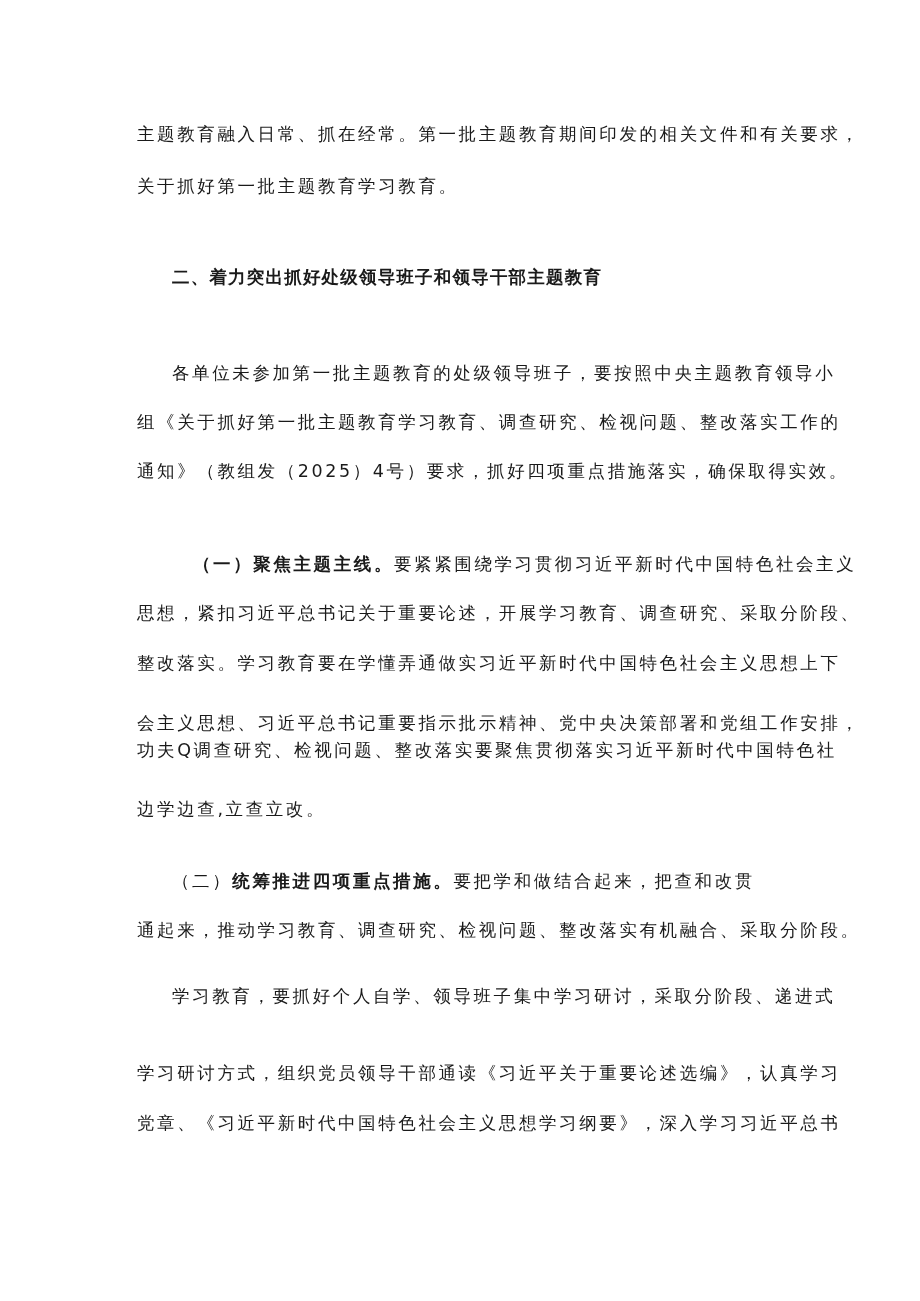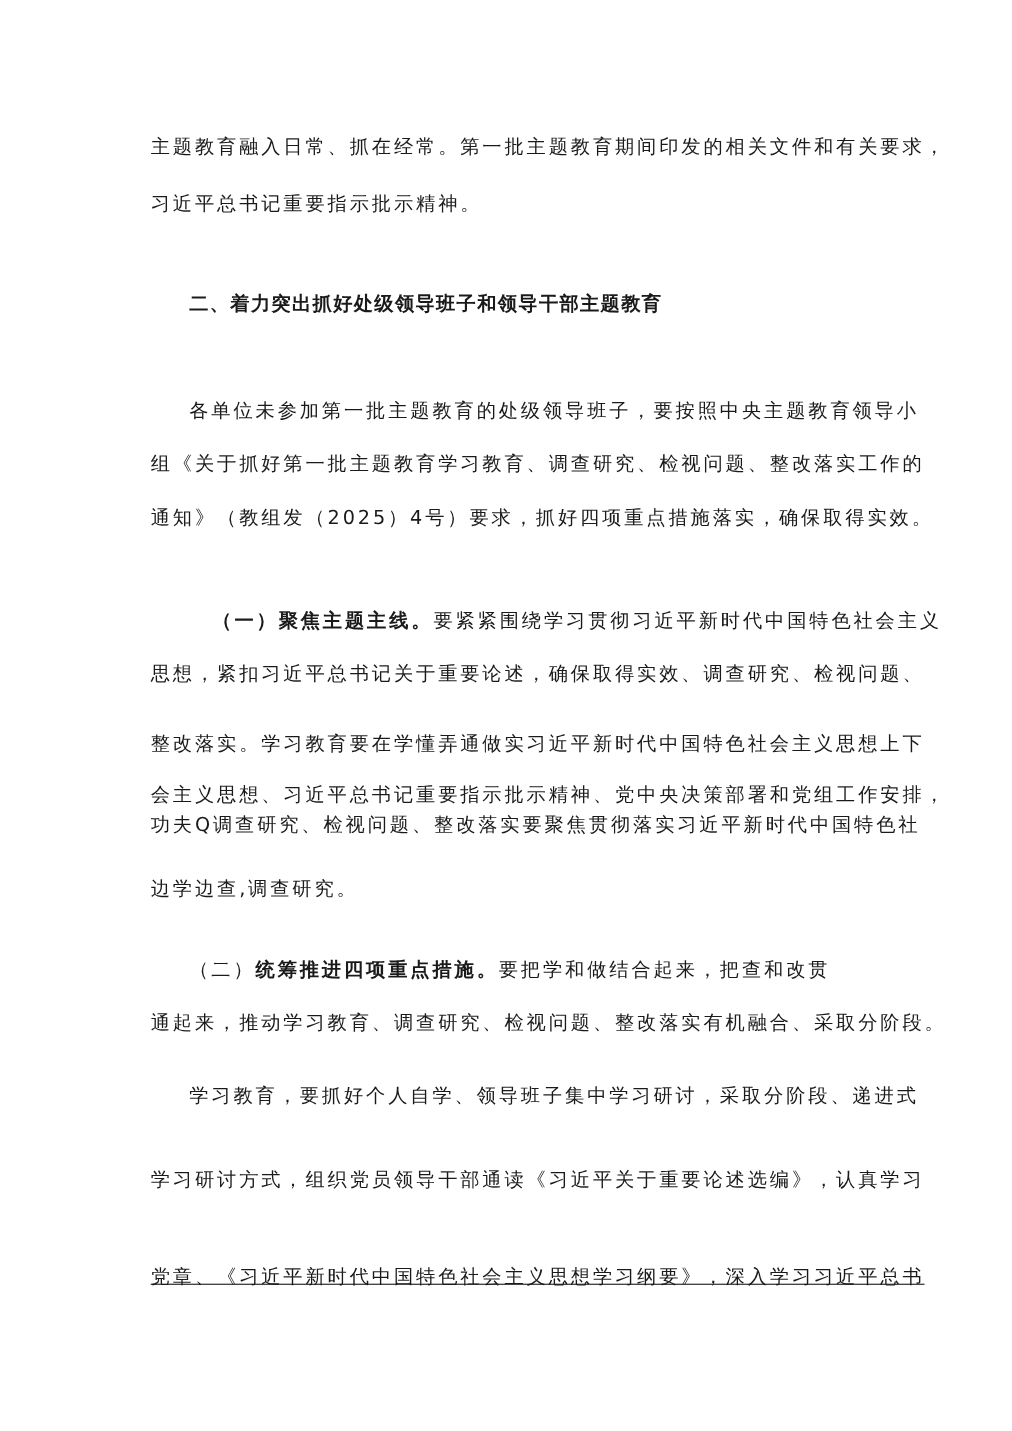--- a/index.html
+++ b/index.html
@@ -24,59 +24,59 @@
       background: #ffffff;
     }
     .line {
       position: absolute;
       left: 137px;
       font-size: 17.5px;
       line-height: 24px;
       white-space: nowrap;
       letter-spacing: 2.6px;
     }
-    .line.indent { left: 172px; font-family: Liberation Serif, serif; }
+    .line.indent { left: 172px; }
     .line.heading { left: 172px; font-weight: bold; letter-spacing: 1.2px; text-align: right; }
     .b { font-weight: bold; }
   </style>
 </head>
 <body>
 
 <div class="page">
 
   <div>
     <div class="line" style="top:122px;">主题教育融入日常、抓在经常。第一批主题教育期间印发的相关文件和有关要求，</div>
-    <div class="line" style="top:174px;">习近平总书记重要指示批示精神。</div>
+    <div class="line" style="top:174px;">关于抓好第一批主题教育学习教育。</div>
   </div>
 
   <div class="line heading" style="top:265px;">二、着力突出抓好处级领导班子和领导干部主题教育</div>
 
   <div>
     <div class="line indent" style="top:361px;">各单位未参加第一批主题教育的处级领导班子，要按照中央主题教育领导小</div>
     <div class="line" style="top:410px;">组《关于抓好第一批主题教育学习教育、调查研究、检视问题、整改落实工作的</div>
     <div class="line" style="top:459px;">通知》（教组发（2025）4号）要求，抓好四项重点措施落实，确保取得实效。</div>
   </div>
 
   <div>
     <div class="line indent" style="top:552px;margin-left:21px;">
       <span class="b">（一）聚焦主题主线。</span><span>要紧紧围绕学习贯彻习近平新时代中国特色社会主义</span>
     </div>
-    <div class="line" style="top:601px;">思想，紧扣习近平总书记关于重要论述，确保取得实效、调查研究、检视问题、</div>
-    <div class="line" style="top:665px;">整改落实。学习教育要在学懂弄通做实习近平新时代中国特色社会主义思想上下</div>
+    <div class="line" style="top:601px;">思想，紧扣习近平总书记关于重要论述，开展学习教育、调查研究、采取分阶段、</div>
+    <div class="line" style="top:651px;">整改落实。学习教育要在学懂弄通做实习近平新时代中国特色社会主义思想上下</div>
     <div class="line" style="top:700px;margin-top:38px;">功夫Q调查研究、检视问题、整改落实要聚焦贯彻落实习近平新时代中国特色社</div>
     <div class="line" style="top:711px;">会主义思想、习近平总书记重要指示批示精神、党中央决策部署和党组工作安排，</div>
-    <div class="line" style="top:797px;">边学边查,调查研究。</div>
+    <div class="line" style="top:797px;">边学边查,立查立改。</div>
   </div>
 
   <div>
     <div class="line indent" style="top:869px;">
       <span>（二）</span><span class="b">统筹推进四项重点措施。</span><span>要把学和做结合起来，把查和改贯</span>
     </div>
     <div class="line" style="top:918px;">通起来，推动学习教育、调查研究、检视问题、整改落实有机融合、采取分阶段。</div>
   </div>
 
   <div>
     <div class="line indent" style="top:984px;">学习教育，要抓好个人自学、领导班子集中学习研讨，采取分阶段、递进式</div>
     <div class="line" style="top:1061px;">学习研讨方式，组织党员领导干部通读《习近平关于重要论述选编》，认真学习</div>
-    <div class="line" style="top:1149px;text-decoration:underline;">党章、《习近平新时代中国特色社会主义思想学习纲要》，深入学习习近平总书</div>
+    <div class="line" style="top:1111px;">党章、《习近平新时代中国特色社会主义思想学习纲要》，深入学习习近平总书</div>
   </div>
 
 </div>
 
 </body></html>

